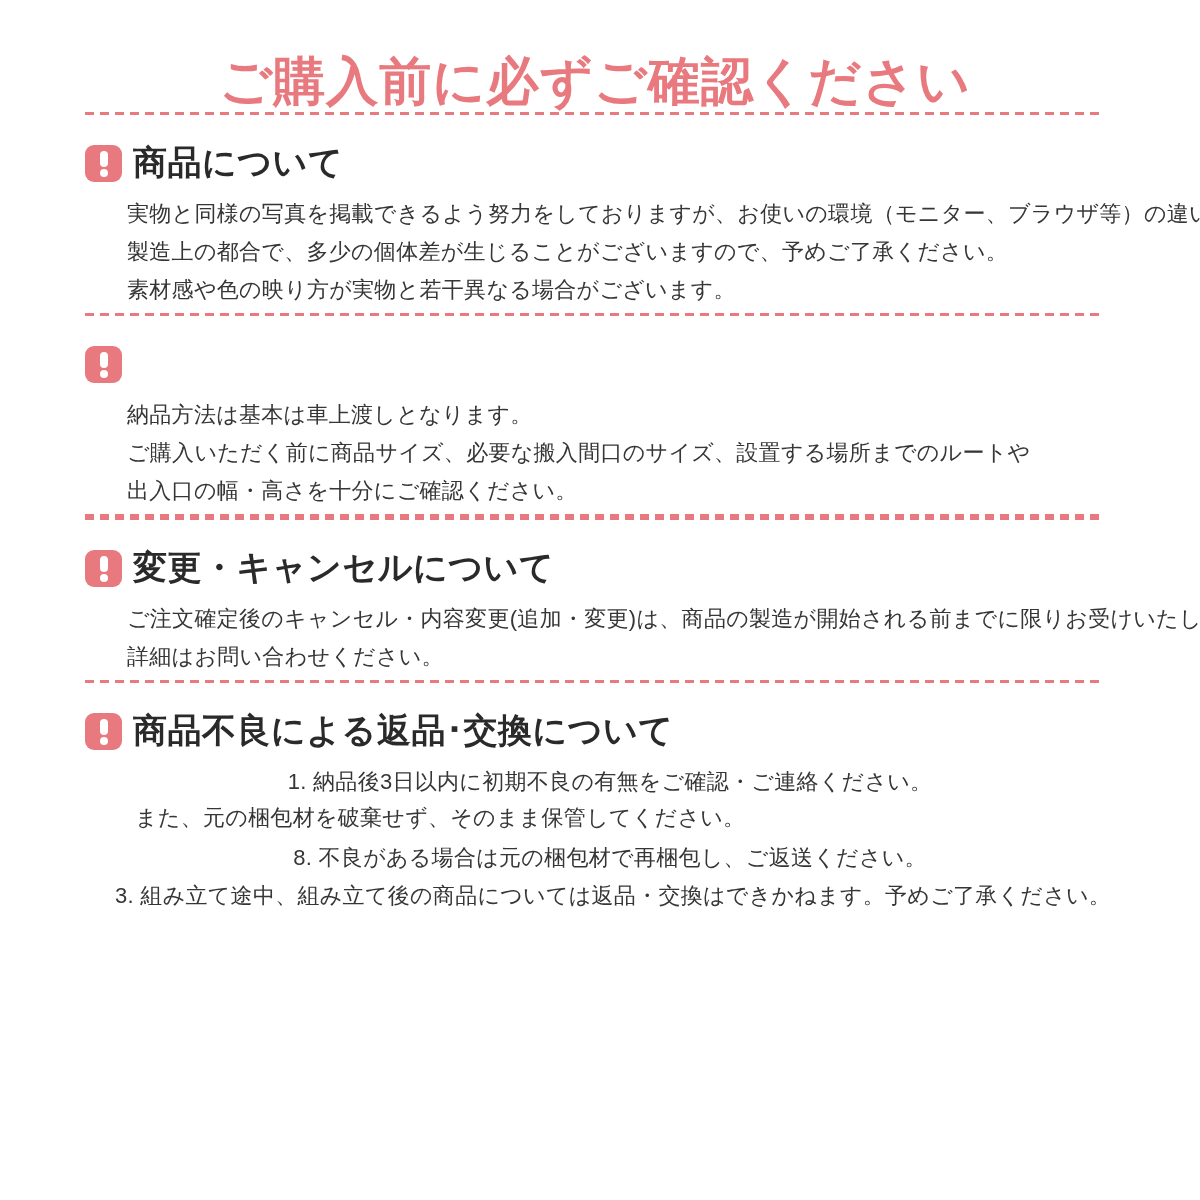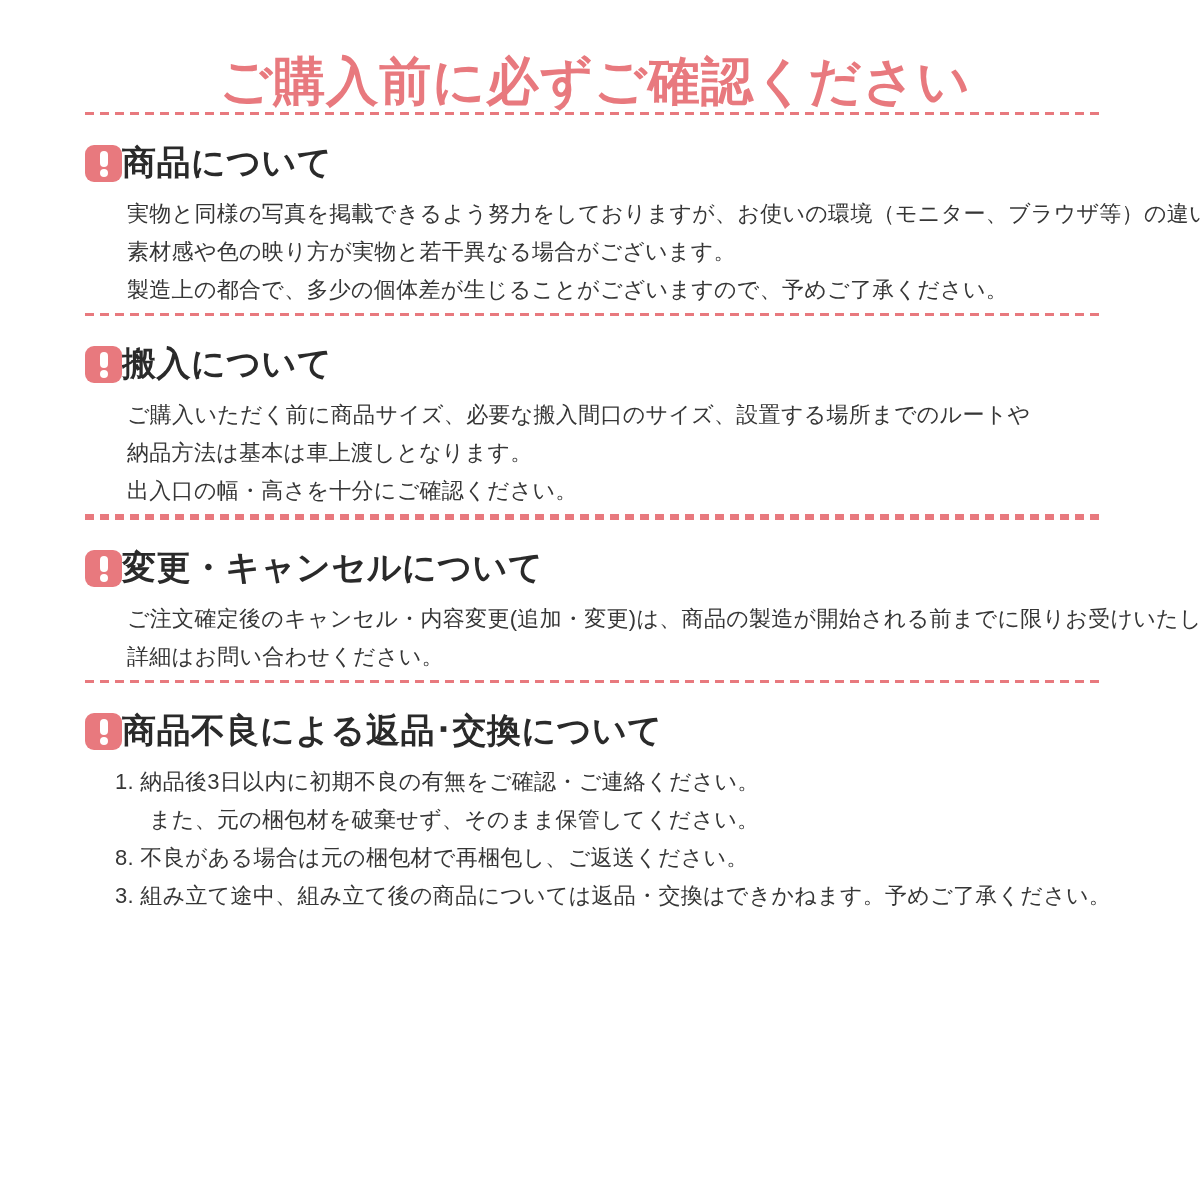--- a/index.html
+++ b/index.html
@@ -32,20 +32,21 @@
     background-image:repeating-linear-gradient(90deg,
       var(--accent) 0, var(--accent) 9px,
       transparent 9px, transparent 15px);
   }
 
   .section{padding:28px 0 4px 0;}
 
   .section-header{
     display:flex;
     align-items:center;
+    gap:11px;
     height:40px;
     margin-bottom:12px;
   }
   .alert-icon{
     width:37px;height:37px;
     flex:0 0 auto;
     border-radius:9px;
     background:var(--accent);
     position:relative;
   }
@@ -69,54 +70,53 @@
 
   .section-body p{
     margin-left:42px;
     font-size:22px;
     line-height:38px;
     font-weight:500;
     color:var(--body);
     white-space:nowrap;
     letter-spacing:0.3px;
   }
-  .section-body p.num{margin-left:30px;}
-  .section-body p.indent{margin-left:64px;}
+  .section-body p.num{margin-left:30px;text-align:center;}
+  .section-body p.indent{margin-left:50px;font-family:Liberation Mono, monospace;}
 </style>
 </head>
 <body>
 
 <div class="page">
 
   <h1 class="page-title">ご購入前に必ずご確認ください</h1>
 
   <div class="divider"></div>
 
   <section class="section">
     <div class="section-header">
       <span class="alert-icon"></span>
       <h2 class="section-heading">商品について</h2>
     </div>
     <div class="section-body">
       <p>実物と同様の写真を掲載できるよう努力をしておりますが、お使いの環境（モニター、ブラウザ等）の違いにより、</p>
+      <p>製造上の都合で、多少の個体差が生じることがございますので、予めご了承ください。</p>
       <p>素材感や色の映り方が実物と若干異なる場合がございます。</p>
-      <p>製造上の都合で、多少の個体差が生じることがございますので、予めご了承ください。</p>
     </div>
   </section>
 
   <div class="divider"></div>
 
   <section class="section">
     <div class="section-header">
       <span class="alert-icon"></span>
-      <h2 class="section-heading">搬入について</h2>
     </div>
     <div class="section-body">
+      <p>納品方法は基本は車上渡しとなります。</p>
       <p>ご購入いただく前に商品サイズ、必要な搬入間口のサイズ、設置する場所までのルートや</p>
-      <p>納品方法は基本は車上渡しとなります。</p>
       <p>出入口の幅・高さを十分にご確認ください。</p>
     </div>
   </section>
 
   <div class="divider"></div>
 
 
   <div class="divider"></div>
 
   <section class="section">

